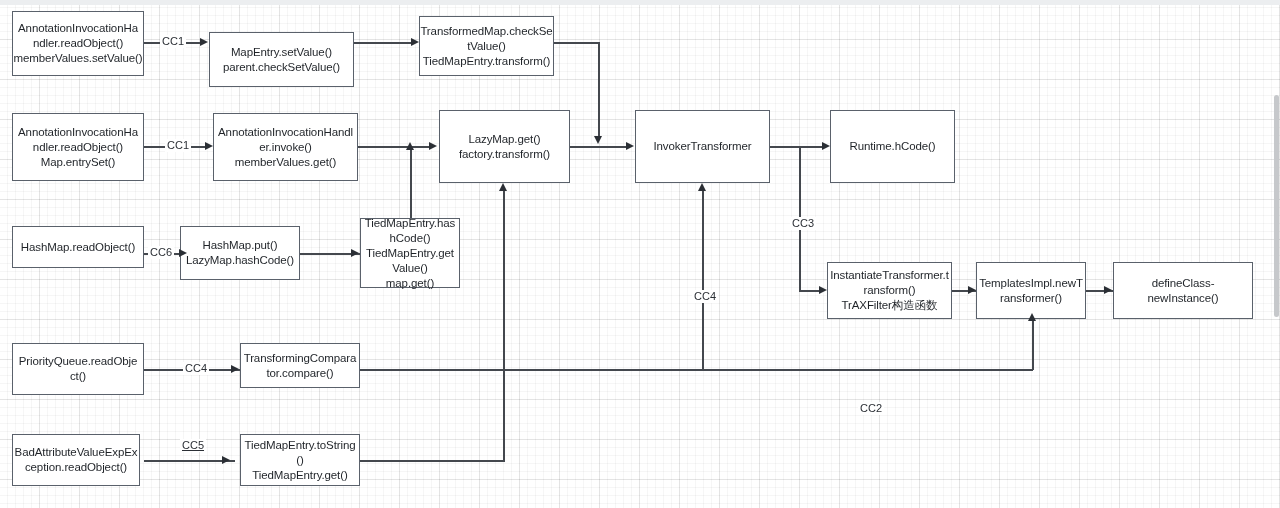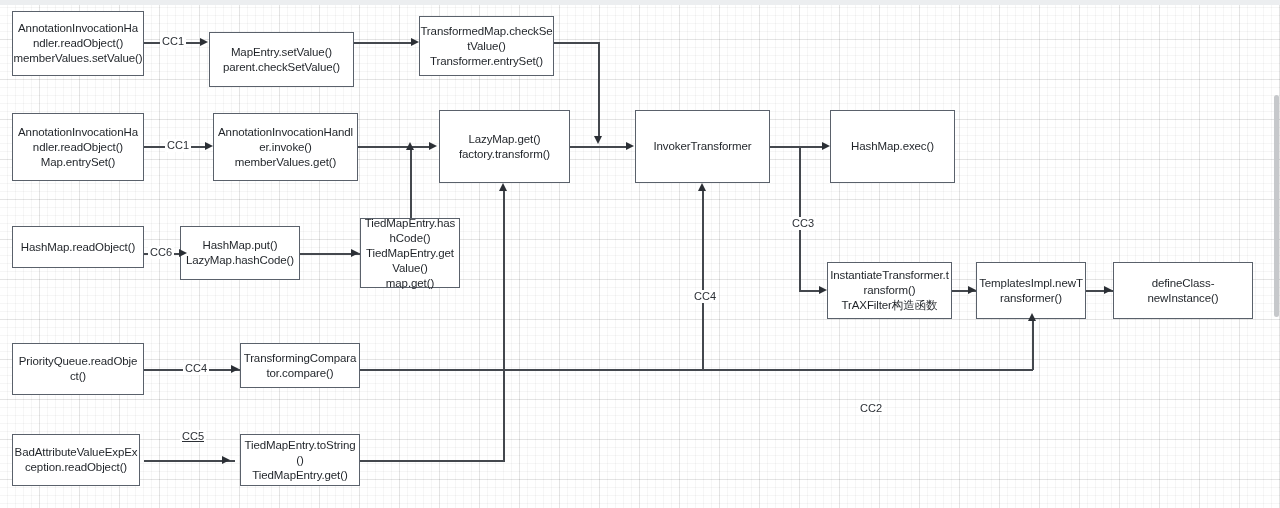--- a/index.html
+++ b/index.html
@@ -164,50 +164,50 @@
   <div class="arrow right" style="left:222px; top:456px;"></div>
 
   <div class="edge h" style="left:360px; top:460px; width:145px;"></div>
   <div class="edge v" style="left:503px; top:190px; height:271px;"></div>
   <div class="arrow up" style="left:499px; top:183px;"></div>
 
   <div class="edge-label" style="left:160px; top:35px;">CC1</div>
   <div class="edge-label" style="left:165px; top:139px;">CC1</div>
   <div class="edge-label" style="left:148px; top:246px;">CC6</div>
   <div class="edge-label" style="left:183px; top:362px;">CC4</div>
-  <div class="edge-label" style="left:180px; top:430px;text-decoration:underline;">CC5</div>
+  <div class="edge-label" style="left:180px; top:439px;text-decoration:underline;">CC5</div>
   <div class="edge-label" style="left:790px; top:217px;">CC3</div>
   <div class="edge-label" style="left:692px; top:290px;">CC4</div>
   <div class="edge-label" style="left:858px; top:362px;margin-top:40px;">CC2</div>
 
   <div class="node" style="left:12px; top:11px; width:132px; height:65px;">AnnotationInvocationHa
 ndler.readObject()
 memberValues.setValue()</div>
 
   <div class="node" style="left:209px; top:32px; width:145px; height:55px;">MapEntry.setValue()
 parent.checkSetValue()</div>
 
   <div class="node" style="left:419px; top:16px; width:135px; height:60px;">TransformedMap.checkSe
 tValue()
-Transformer.entrySet()</div>
+TiedMapEntry.transform()</div>
 
   <div class="node" style="left:12px; top:113px; width:132px; height:68px;">AnnotationInvocationHa
 ndler.readObject()
 Map.entrySet()</div>
 
   <div class="node" style="left:213px; top:113px; width:145px; height:68px;">AnnotationInvocationHandl
 er.invoke()
 memberValues.get()</div>
 
   <div class="node" style="left:439px; top:110px; width:131px; height:73px;">LazyMap.get()
 factory.transform()</div>
 
   <div class="node" style="left:635px; top:110px; width:135px; height:73px;">InvokerTransformer</div>
 
-  <div class="node" style="left:830px; top:110px; width:125px; height:73px;">HashMap.exec()</div>
+  <div class="node" style="left:830px; top:110px; width:125px; height:73px;">Runtime.hCode()</div>
 
   <div class="node" style="left:12px; top:226px; width:132px; height:42px;">HashMap.readObject()</div>
 
   <div class="node" style="left:180px; top:226px; width:120px; height:54px;">HashMap.put()
 LazyMap.hashCode()</div>
 
   <div class="node" style="left:360px; top:218px; width:100px; height:70px;">TiedMapEntry.has
 hCode()
 TiedMapEntry.get
 Value()

